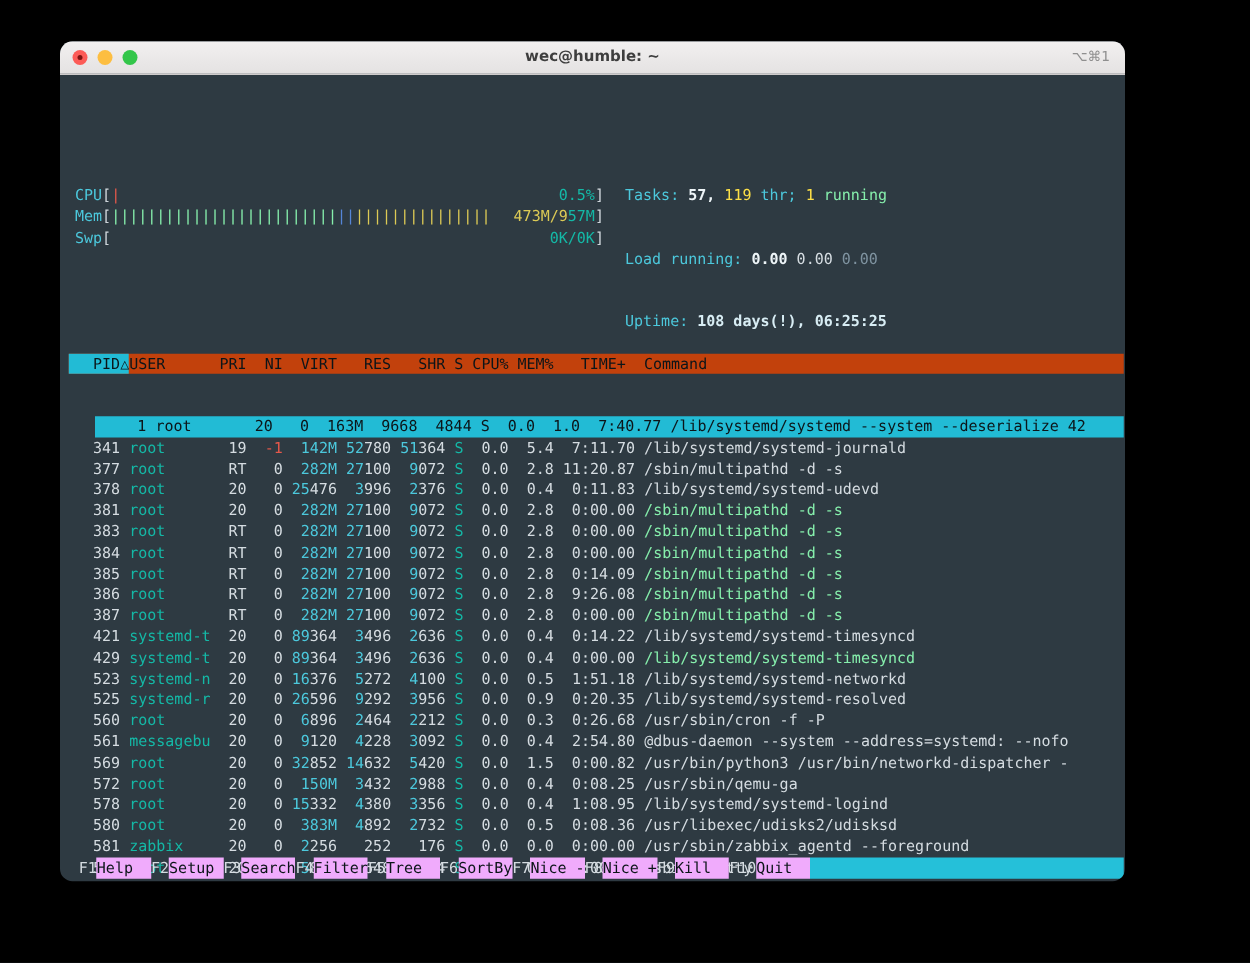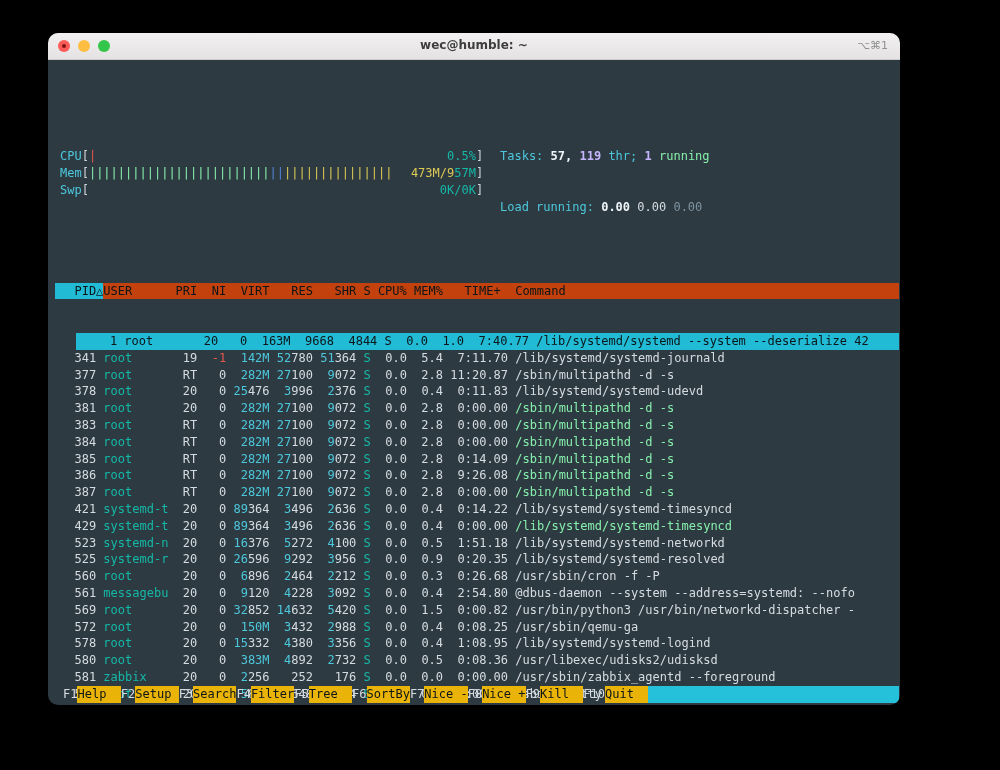--- a/index.html
+++ b/index.html
@@ -16,39 +16,39 @@
   .tl.yellow{background:#fdbe41;}
   .tl.green{background:#33c64a;}
   .wtitle{position:absolute;left:0;right:0;top:5px;text-align:center;font-size:12px;font-weight:bold;color:#3e3e3e;}
   .wshortcut{position:absolute;right:12px;top:6px;font-size:11px;color:#8f8f8f;}
   
   .terminal{position:relative;height:646px;font-family:"DejaVu Sans Mono",monospace;
             font-size:12px;line-height:16.8px;color:#d5dce1;white-space:pre;}
   .c-white{color:#d5dce1;} .c-gray{color:#14b8a6;} .c-cyan{color:#4cc8dc;}
   .c-green{color:#86efac;} .c-yellow{color:#dcca55;} .c-red{color:#e4584b;}
   .c-blue{color:#5585d8;} .c-bw{color:#eef5f8;font-weight:bold;text-align:right;} .c-dim{color:#7f93a0;}
-  .c-gb{color:#c4b5fd;font-weight:bold;} .c-up{color:#d8edf4;font-weight:bold;}
+  .c-gb{color:#fde047;font-weight:normal;} .c-up{color:#d8edf4;font-weight:bold;}
   .top{position:relative;padding:21px 12px 0 12px;height:84px;}
   .mline{height:16.8px;}
   .mlabel{color:#4cc8dc;}
   .bracket{color:#cfd6db;}
   .minner{display:inline-flex;justify-content:space-between;width:387px;vertical-align:bottom;}
   .stats{position:absolute;left:452px;top:21px;}
   .sline{height:16.8px;}
   
   .tablearea{margin:0 1px 0 7px;}
   .thead{height:16.8px;background:#c2410c;color:#0c1519;}
   .thead .sorted{background:#22bbd5;padding-left:5px;display:inline-block;}
   .row{height:16.8px;padding-left:5px;}
   .row.selected{background:#22bbd5;margin-left:21px;}
   .row.selected span{color:#0c1519 !important;font-weight:normal;}
   
   .fnbar{position:absolute;left:15px;right:1px;bottom:3px;height:16.8px;display:flex;}
   .fnkey{color:#d5dce1;}
-  .fnlabel{background:#eab308;color:#0c1519;}
+  .fnlabel{background:#f0abfc;color:#0c1519;}
   .fnfill{flex:1;background:#25c0d9;}
 </style>
 </head>
 <body>
 
 <div class="stage">
   <div class="window">
 
     <div class="titlebar">
       <div class="traffic">
@@ -59,20 +59,21 @@
       <div class="wtitle">wec@humble: ~</div>
       <div class="wshortcut">⌥⌘1</div>
     </div>
 
     <div class="terminal">
       <div class="top">
         <div id="meters"><div class="mline"><span class="mlabel">CPU</span><span class="bracket">[</span><span class="minner"><span><span class="c-red">|</span></span><span><span class="c-gray">0.5%</span></span></span><span class="bracket">]</span></div><div class="mline"><span class="mlabel">Mem</span><span class="bracket">[</span><span class="minner"><span><span class="c-green">|||||||||||||||||||||||||</span><span class="c-blue">||</span><span class="c-yellow">|||||||||||||||</span></span><span><span class="c-yellow">473M/9</span><span class="c-gray">57M</span></span></span><span class="bracket">]</span></div><div class="mline"><span class="mlabel">Swp</span><span class="bracket">[</span><span class="minner"><span></span><span><span class="c-gray">0K/0K</span></span></span><span class="bracket">]</span></div></div>
         <div class="stats">
           <div class="sline"><span class="c-cyan">Tasks: </span><span class="c-bw">57, </span><span class="c-gb">119</span><span class="c-cyan"> thr; </span><span class="c-gb">1 </span><span class="c-green">running</span></div>
           <div class="sline"><span class="c-cyan">Load running: </span><span class="c-bw">0.00 </span><span class="c-white">0.00 </span><span class="c-dim">0.00</span></div>
+          <div class="sline"><span class="c-cyan">Uptime: </span><span class="c-up">108 days(!), 06:25:25</span></div>
         </div>
       </div>
 
       <div class="tablearea">
         <div class="thead"><span class="sorted">  PID△</span><span>USER      PRI  NI  VIRT   RES   SHR S CPU% MEM%   TIME+  Command</span></div>
         <div id="rows"><div class="row selected"><span class="c-white">    1 </span><span class="c-gray">root      </span><span class="c-white"> 20 </span><span class="c-white">  0 </span><span class="c-white"> </span><span class="c-cyan">163M</span><span class="c-white"> </span><span class="c-white"> </span><span class="c-cyan">9</span><span class="c-white">668</span><span class="c-white"> </span><span class="c-white"> </span><span class="c-cyan">4</span><span class="c-white">844</span><span class="c-white"> </span><span class="c-gray">S </span><span class="c-white"> 0.0 </span><span class="c-white"> 1.0 </span><span class="c-white"> 7:40.77 </span><span class="c-white">/lib/systemd/systemd --system --deserialize 42</span></div><div class="row"><span class="c-white">  341 </span><span class="c-gray">root      </span><span class="c-white"> 19 </span><span class="c-red"> -1 </span><span class="c-white"> </span><span class="c-cyan">142M</span><span class="c-white"> </span><span class="c-cyan">52</span><span class="c-white">780</span><span class="c-white"> </span><span class="c-cyan">51</span><span class="c-white">364</span><span class="c-white"> </span><span class="c-gray">S </span><span class="c-white"> 0.0 </span><span class="c-white"> 5.4 </span><span class="c-white"> 7:11.70 </span><span class="c-white">/lib/systemd/systemd-journald</span></div><div class="row"><span class="c-white">  377 </span><span class="c-gray">root      </span><span class="c-white"> RT </span><span class="c-white">  0 </span><span class="c-white"> </span><span class="c-cyan">282M</span><span class="c-white"> </span><span class="c-cyan">27</span><span class="c-white">100</span><span class="c-white"> </span><span class="c-white"> </span><span class="c-cyan">9</span><span class="c-white">072</span><span class="c-white"> </span><span class="c-gray">S </span><span class="c-white"> 0.0 </span><span class="c-white"> 2.8 </span><span class="c-white">11:20.87 </span><span class="c-white">/sbin/multipathd -d -s</span></div><div class="row"><span class="c-white">  378 </span><span class="c-gray">root      </span><span class="c-white"> 20 </span><span class="c-white">  0 </span><span class="c-cyan">25</span><span class="c-white">476</span><span class="c-white"> </span><span class="c-white"> </span><span class="c-cyan">3</span><span class="c-white">996</span><span class="c-white"> </span><span class="c-white"> </span><span class="c-cyan">2</span><span class="c-white">376</span><span class="c-white"> </span><span class="c-gray">S </span><span class="c-white"> 0.0 </span><span class="c-white"> 0.4 </span><span class="c-white"> 0:11.83 </span><span class="c-white">/lib/systemd/systemd-udevd</span></div><div class="row"><span class="c-white">  381 </span><span class="c-gray">root      </span><span class="c-white"> 20 </span><span class="c-white">  0 </span><span class="c-white"> </span><span class="c-cyan">282M</span><span class="c-white"> </span><span class="c-cyan">27</span><span class="c-white">100</span><span class="c-white"> </span><span class="c-white"> </span><span class="c-cyan">9</span><span class="c-white">072</span><span class="c-white"> </span><span class="c-gray">S </span><span class="c-white"> 0.0 </span><span class="c-white"> 2.8 </span><span class="c-white"> 0:00.00 </span><span class="c-green">/sbin/multipathd -d -s</span></div><div class="row"><span class="c-white">  383 </span><span class="c-gray">root      </span><span class="c-white"> RT </span><span class="c-white">  0 </span><span class="c-white"> </span><span class="c-cyan">282M</span><span class="c-white"> </span><span class="c-cyan">27</span><span class="c-white">100</span><span class="c-white"> </span><span class="c-white"> </span><span class="c-cyan">9</span><span class="c-white">072</span><span class="c-white"> </span><span class="c-gray">S </span><span class="c-white"> 0.0 </span><span class="c-white"> 2.8 </span><span class="c-white"> 0:00.00 </span><span class="c-green">/sbin/multipathd -d -s</span></div><div class="row"><span class="c-white">  384 </span><span class="c-gray">root      </span><span class="c-white"> RT </span><span class="c-white">  0 </span><span class="c-white"> </span><span class="c-cyan">282M</span><span class="c-white"> </span><span class="c-cyan">27</span><span class="c-white">100</span><span class="c-white"> </span><span class="c-white"> </span><span class="c-cyan">9</span><span class="c-white">072</span><span class="c-white"> </span><span class="c-gray">S </span><span class="c-white"> 0.0 </span><span class="c-white"> 2.8 </span><span class="c-white"> 0:00.00 </span><span class="c-green">/sbin/multipathd -d -s</span></div><div class="row"><span class="c-white">  385 </span><span class="c-gray">root      </span><span class="c-white"> RT </span><span class="c-white">  0 </span><span class="c-white"> </span><span class="c-cyan">282M</span><span class="c-white"> </span><span class="c-cyan">27</span><span class="c-white">100</span><span class="c-white"> </span><span class="c-white"> </span><span class="c-cyan">9</span><span class="c-white">072</span><span class="c-white"> </span><span class="c-gray">S </span><span class="c-white"> 0.0 </span><span class="c-white"> 2.8 </span><span class="c-white"> 0:14.09 </span><span class="c-green">/sbin/multipathd -d -s</span></div><div class="row"><span class="c-white">  386 </span><span class="c-gray">root      </span><span class="c-white"> RT </span><span class="c-white">  0 </span><span class="c-white"> </span><span class="c-cyan">282M</span><span class="c-white"> </span><span class="c-cyan">27</span><span class="c-white">100</span><span class="c-white"> </span><span class="c-white"> </span><span class="c-cyan">9</span><span class="c-white">072</span><span class="c-white"> </span><span class="c-gray">S </span><span class="c-white"> 0.0 </span><span class="c-white"> 2.8 </span><span class="c-white"> 9:26.08 </span><span class="c-green">/sbin/multipathd -d -s</span></div><div class="row"><span class="c-white">  387 </span><span class="c-gray">root      </span><span class="c-white"> RT </span><span class="c-white">  0 </span><span class="c-white"> </span><span class="c-cyan">282M</span><span class="c-white"> </span><span class="c-cyan">27</span><span class="c-white">100</span><span class="c-white"> </span><span class="c-white"> </span><span class="c-cyan">9</span><span class="c-white">072</span><span class="c-white"> </span><span class="c-gray">S </span><span class="c-white"> 0.0 </span><span class="c-white"> 2.8 </span><span class="c-white"> 0:00.00 </span><span class="c-green">/sbin/multipathd -d -s</span></div><div class="row"><span class="c-white">  421 </span><span class="c-gray">systemd-t </span><span class="c-white"> 20 </span><span class="c-white">  0 </span><span class="c-cyan">89</span><span class="c-white">364</span><span class="c-white"> </span><span class="c-white"> </span><span class="c-cyan">3</span><span class="c-white">496</span><span class="c-white"> </span><span class="c-white"> </span><span class="c-cyan">2</span><span class="c-white">636</span><span class="c-white"> </span><span class="c-gray">S </span><span class="c-white"> 0.0 </span><span class="c-white"> 0.4 </span><span class="c-white"> 0:14.22 </span><span class="c-white">/lib/systemd/systemd-timesyncd</span></div><div class="row"><span class="c-white">  429 </span><span class="c-gray">systemd-t </span><span class="c-white"> 20 </span><span class="c-white">  0 </span><span class="c-cyan">89</span><span class="c-white">364</span><span class="c-white"> </span><span class="c-white"> </span><span class="c-cyan">3</span><span class="c-white">496</span><span class="c-white"> </span><span class="c-white"> </span><span class="c-cyan">2</span><span class="c-white">636</span><span class="c-white"> </span><span class="c-gray">S </span><span class="c-white"> 0.0 </span><span class="c-white"> 0.4 </span><span class="c-white"> 0:00.00 </span><span class="c-green">/lib/systemd/systemd-timesyncd</span></div><div class="row"><span class="c-white">  523 </span><span class="c-gray">systemd-n </span><span class="c-white"> 20 </span><span class="c-white">  0 </span><span class="c-cyan">16</span><span class="c-white">376</span><span class="c-white"> </span><span class="c-white"> </span><span class="c-cyan">5</span><span class="c-white">272</span><span class="c-white"> </span><span class="c-white"> </span><span class="c-cyan">4</span><span class="c-white">100</span><span class="c-white"> </span><span class="c-gray">S </span><span class="c-white"> 0.0 </span><span class="c-white"> 0.5 </span><span class="c-white"> 1:51.18 </span><span class="c-white">/lib/systemd/systemd-networkd</span></div><div class="row"><span class="c-white">  525 </span><span class="c-gray">systemd-r </span><span class="c-white"> 20 </span><span class="c-white">  0 </span><span class="c-cyan">26</span><span class="c-white">596</span><span class="c-white"> </span><span class="c-white"> </span><span class="c-cyan">9</span><span class="c-white">292</span><span class="c-white"> </span><span class="c-white"> </span><span class="c-cyan">3</span><span class="c-white">956</span><span class="c-white"> </span><span class="c-gray">S </span><span class="c-white"> 0.0 </span><span class="c-white"> 0.9 </span><span class="c-white"> 0:20.35 </span><span class="c-white">/lib/systemd/systemd-resolved</span></div><div class="row"><span class="c-white">  560 </span><span class="c-gray">root      </span><span class="c-white"> 20 </span><span class="c-white">  0 </span><span class="c-white"> </span><span class="c-cyan">6</span><span class="c-white">896</span><span class="c-white"> </span><span class="c-white"> </span><span class="c-cyan">2</span><span class="c-white">464</span><span class="c-white"> </span><span class="c-white"> </span><span class="c-cyan">2</span><span class="c-white">212</span><span class="c-white"> </span><span class="c-gray">S </span><span class="c-white"> 0.0 </span><span class="c-white"> 0.3 </span><span class="c-white"> 0:26.68 </span><span class="c-white">/usr/sbin/cron -f -P</span></div><div class="row"><span class="c-white">  561 </span><span class="c-gray">messagebu </span><span class="c-white"> 20 </span><span class="c-white">  0 </span><span class="c-white"> </span><span class="c-cyan">9</span><span class="c-white">120</span><span class="c-white"> </span><span class="c-white"> </span><span class="c-cyan">4</span><span class="c-white">228</span><span class="c-white"> </span><span class="c-white"> </span><span class="c-cyan">3</span><span class="c-white">092</span><span class="c-white"> </span><span class="c-gray">S </span><span class="c-white"> 0.0 </span><span class="c-white"> 0.4 </span><span class="c-white"> 2:54.80 </span><span class="c-white">@dbus-daemon --system --address=systemd: --nofo</span></div><div class="row"><span class="c-white">  569 </span><span class="c-gray">root      </span><span class="c-white"> 20 </span><span class="c-white">  0 </span><span class="c-cyan">32</span><span class="c-white">852</span><span class="c-white"> </span><span class="c-cyan">14</span><span class="c-white">632</span><span class="c-white"> </span><span class="c-white"> </span><span class="c-cyan">5</span><span class="c-white">420</span><span class="c-white"> </span><span class="c-gray">S </span><span class="c-white"> 0.0 </span><span class="c-white"> 1.5 </span><span class="c-white"> 0:00.82 </span><span class="c-white">/usr/bin/python3 /usr/bin/networkd-dispatcher -</span></div><div class="row"><span class="c-white">  572 </span><span class="c-gray">root      </span><span class="c-white"> 20 </span><span class="c-white">  0 </span><span class="c-white"> </span><span class="c-cyan">150M</span><span class="c-white"> </span><span class="c-white"> </span><span class="c-cyan">3</span><span class="c-white">432</span><span class="c-white"> </span><span class="c-white"> </span><span class="c-cyan">2</span><span class="c-white">988</span><span class="c-white"> </span><span class="c-gray">S </span><span class="c-white"> 0.0 </span><span class="c-white"> 0.4 </span><span class="c-white"> 0:08.25 </span><span class="c-white">/usr/sbin/qemu-ga</span></div><div class="row"><span class="c-white">  578 </span><span class="c-gray">root      </span><span class="c-white"> 20 </span><span class="c-white">  0 </span><span class="c-cyan">15</span><span class="c-white">332</span><span class="c-white"> </span><span class="c-white"> </span><span class="c-cyan">4</span><span class="c-white">380</span><span class="c-white"> </span><span class="c-white"> </span><span class="c-cyan">3</span><span class="c-white">356</span><span class="c-white"> </span><span class="c-gray">S </span><span class="c-white"> 0.0 </span><span class="c-white"> 0.4 </span><span class="c-white"> 1:08.95 </span><span class="c-white">/lib/systemd/systemd-logind</span></div><div class="row"><span class="c-white">  580 </span><span class="c-gray">root      </span><span class="c-white"> 20 </span><span class="c-white">  0 </span><span class="c-white"> </span><span class="c-cyan">383M</span><span class="c-white"> </span><span class="c-white"> </span><span class="c-cyan">4</span><span class="c-white">892</span><span class="c-white"> </span><span class="c-white"> </span><span class="c-cyan">2</span><span class="c-white">732</span><span class="c-white"> </span><span class="c-gray">S </span><span class="c-white"> 0.0 </span><span class="c-white"> 0.5 </span><span class="c-white"> 0:08.36 </span><span class="c-white">/usr/libexec/udisks2/udisksd</span></div><div class="row"><span class="c-white">  581 </span><span class="c-gray">zabbix    </span><span class="c-white"> 20 </span><span class="c-white">  0 </span><span class="c-white"> </span><span class="c-cyan">2</span><span class="c-white">256</span><span class="c-white"> </span><span class="c-white">  </span><span class="c-white">252</span><span class="c-white"> </span><span class="c-white">  </span><span class="c-white">176</span><span class="c-white"> </span><span class="c-gray">S </span><span class="c-white"> 0.0 </span><span class="c-white"> 0.0 </span><span class="c-white"> 0:00.00 </span><span class="c-white">/usr/sbin/zabbix_agentd --foreground</span></div><div class="row"><span class="c-white">  585 </span><span class="c-gray">root      </span><span class="c-white"> 20 </span><span class="c-white">  0 </span><span class="c-white"> </span><span class="c-cyan">5</span><span class="c-white">800</span><span class="c-white"> </span><span class="c-white">  </span><span class="c-white">648</span><span class="c-white"> </span><span class="c-white">  </span><span class="c-white">564</span><span class="c-white"> </span><span class="c-gray">S </span><span class="c-white"> 0.0 </span><span class="c-white"> 0.1 </span><span class="c-white"> 0:00.00 </span><span class="c-white">/sbin/agetty -o -p -- \u --keep-baud 115200,576</span></div><div class="row"><span class="c-white">  587 </span><span class="c-gray">root      </span><span class="c-white"> 20 </span><span class="c-white">  0 </span><span class="c-white"> </span><span class="c-cyan">7</span><span class="c-white">832</span><span class="c-white"> </span><span class="c-white"> </span><span class="c-cyan">2</span><span class="c-white">676</span><span class="c-white"> </span><span class="c-white"> </span><span class="c-cyan">1</span><span class="c-white">760</span><span class="c-white"> </span><span class="c-gray">S </span><span class="c-white"> 0.0 </span><span class="c-white"> 0.3 </span><span class="c-white"> 0:00.04 </span><span class="c-white">/bin/login -p --</span></div></div>
       </div>
 
       <div class="fnbar" id="fnbar"><span class="fnkey">F1</span><span class="fnlabel">Help  </span><span class="fnkey">F2</span><span class="fnlabel">Setup </span><span class="fnkey">F3</span><span class="fnlabel">Search</span><span class="fnkey">F4</span><span class="fnlabel">Filter</span><span class="fnkey">F5</span><span class="fnlabel">Tree  </span><span class="fnkey">F6</span><span class="fnlabel">SortBy</span><span class="fnkey">F7</span><span class="fnlabel">Nice -</span><span class="fnkey">F8</span><span class="fnlabel">Nice +</span><span class="fnkey">F9</span><span class="fnlabel">Kill  </span><span class="fnkey">F10</span><span class="fnlabel">Quit  </span><span class="fnfill"></span></div>
     </div>

